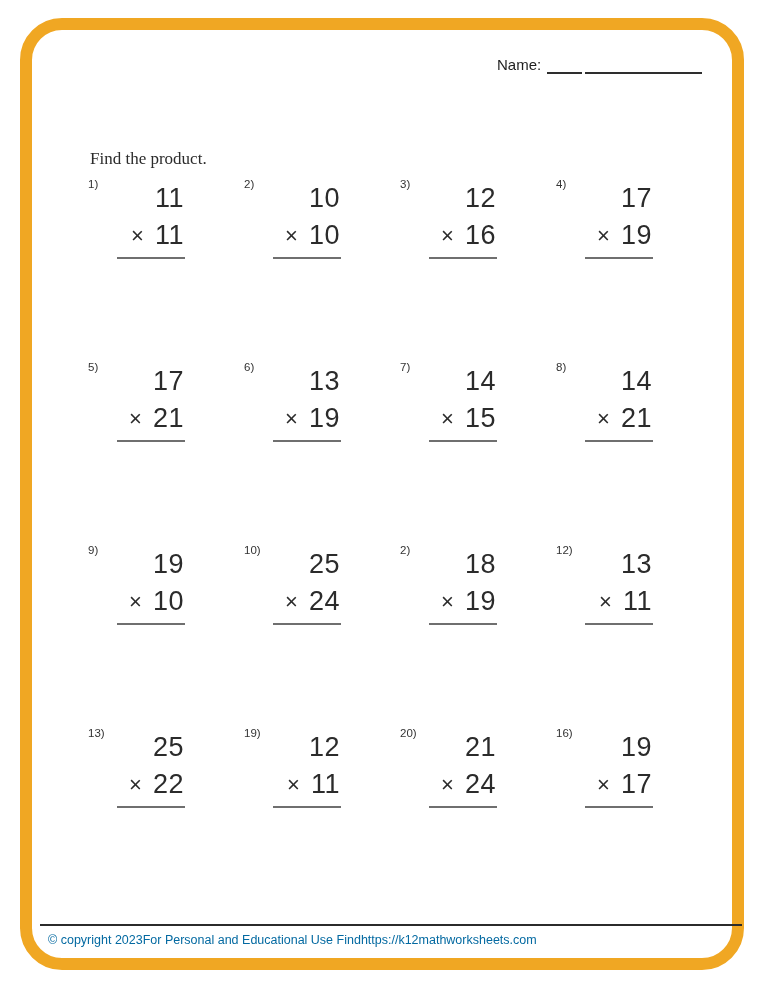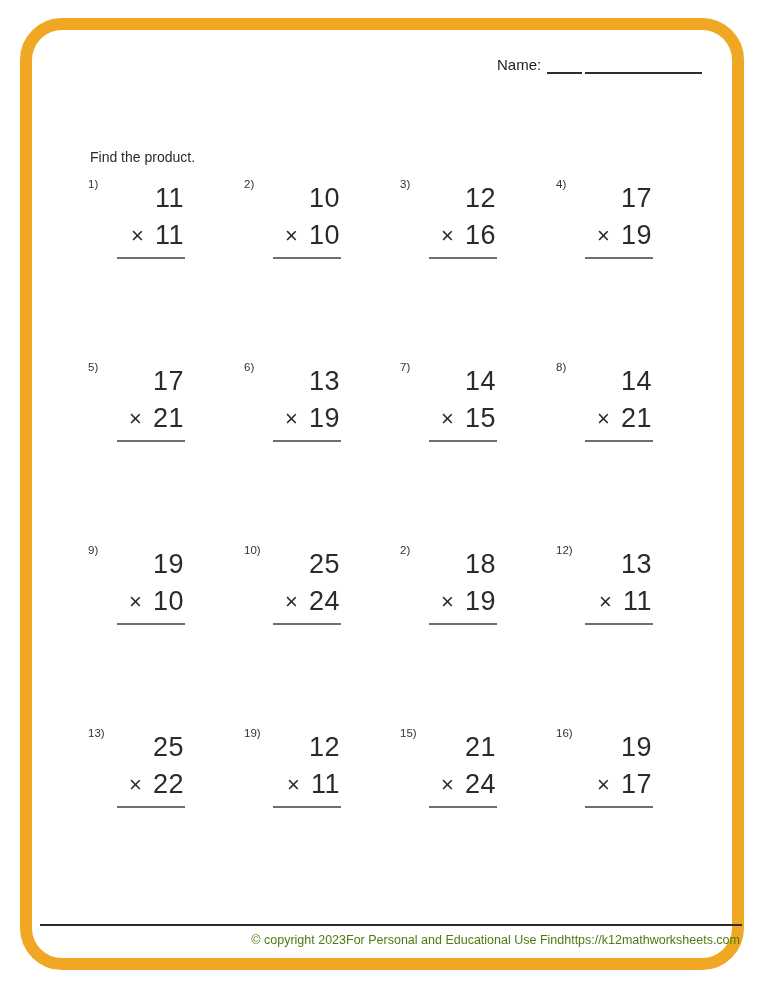--- a/index.html
+++ b/index.html
@@ -19,21 +19,21 @@
   .name-label { font-size:15px; color:#1e1e1e; line-height:1.2; }
   .name-line { display:inline-block; border-bottom:2px solid #2e2e2e; height:15px; }
   .name-line.short { width:35px; margin-left:6px; }
   .name-line.long  { width:117px; margin-left:3px; }
   .title {
     position:absolute; left:32px; top:94px; width:700px; margin:0;
     text-align:center; font-size:29px; font-weight:bold; color:#111111;
     letter-spacing:0.2px;
   }
   .instruction {
-    position:absolute; left:90px; top:149px; font-size:14px; color:#2b2b2b;
+    position:absolute; left:90px; top:149px; font-size:17px; color:#2b2b2b;font-family:Liberation Serif, serif;
   }
   .grid {
     position:absolute; left:88px; top:176px;
     display:grid; grid-template-columns:repeat(4, 97px);
     column-gap:59px; row-gap:95px;
   }
   .problem { position:relative; width:97px; height:88px; }
   .plabel { position:absolute; left:0; top:2px; font-size:11.5px; color:#333333; }
   .top-num {
     text-align:right; font-size:27px; color:#2b2b2b; margin-top:9px;
@@ -48,22 +48,22 @@
   .answer-line {
     margin-top:8px; margin-left:auto; width:68px;
     border-top:2px solid #6f6f6f;
   }
   .footer-divider {
     position:absolute; left:40px; top:924px; width:702px;
     border-top:2px solid #2b2b2b;
   }
   .footer {
     position:absolute; left:48px; top:933px; width:692px;
-    display:flex; justify-content:flex-end; align-items:center;
-    font-size:12.5px; color:#4d7c0f;
+    display:flex; justify-content:flex-start; align-items:center;
+    font-size:12.5px; color:#0369a1;
   }
 </style>
 </head>
 <body>
 
 <div class="page">
   <div class="frame" style="border-color: rgb(240, 167, 35);"></div>
 
   <div class="name-row">
     <span class="name-label">Name:</span>
@@ -209,21 +209,21 @@
     <span class="plabel">19)</span>
     <div class="top-num">12</div>
     <div class="mul-row">
       <span class="sign">×</span>
       <span class="bot-num">11</span>
     </div>
     <div class="answer-line"></div>
   </div>
 
   <div class="problem">
-    <span class="plabel">15)</span>
+    <span class="plabel">20)</span>
     <div class="top-num">21</div>
     <div class="mul-row">
       <span class="sign">×</span>
       <span class="bot-num">24</span>
     </div>
     <div class="answer-line"></div>
   </div>
 
   <div class="problem">
     <span class="plabel">16)</span>

